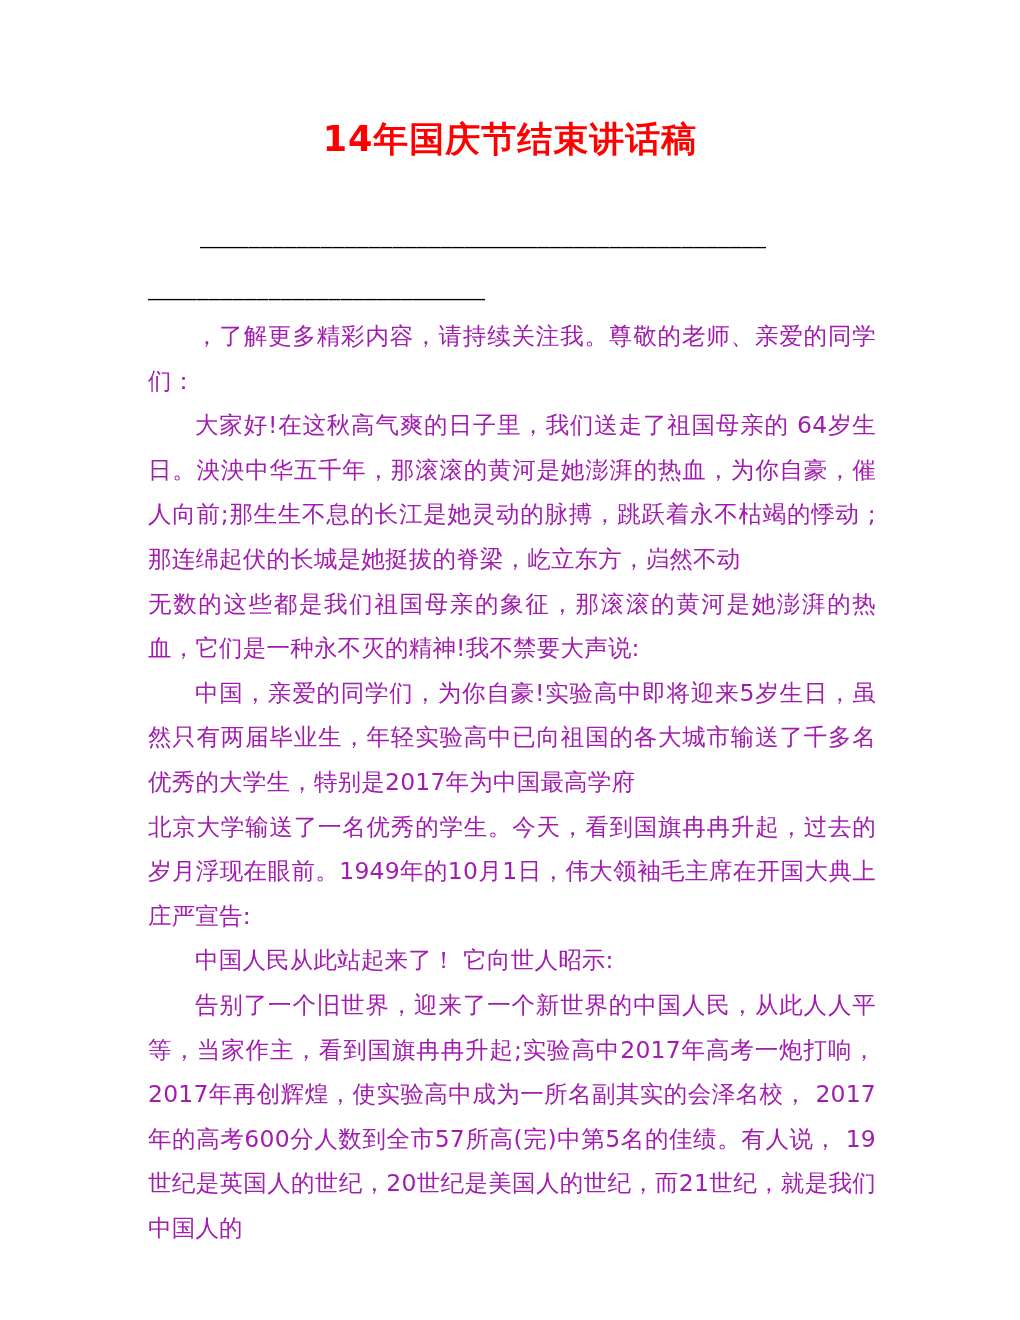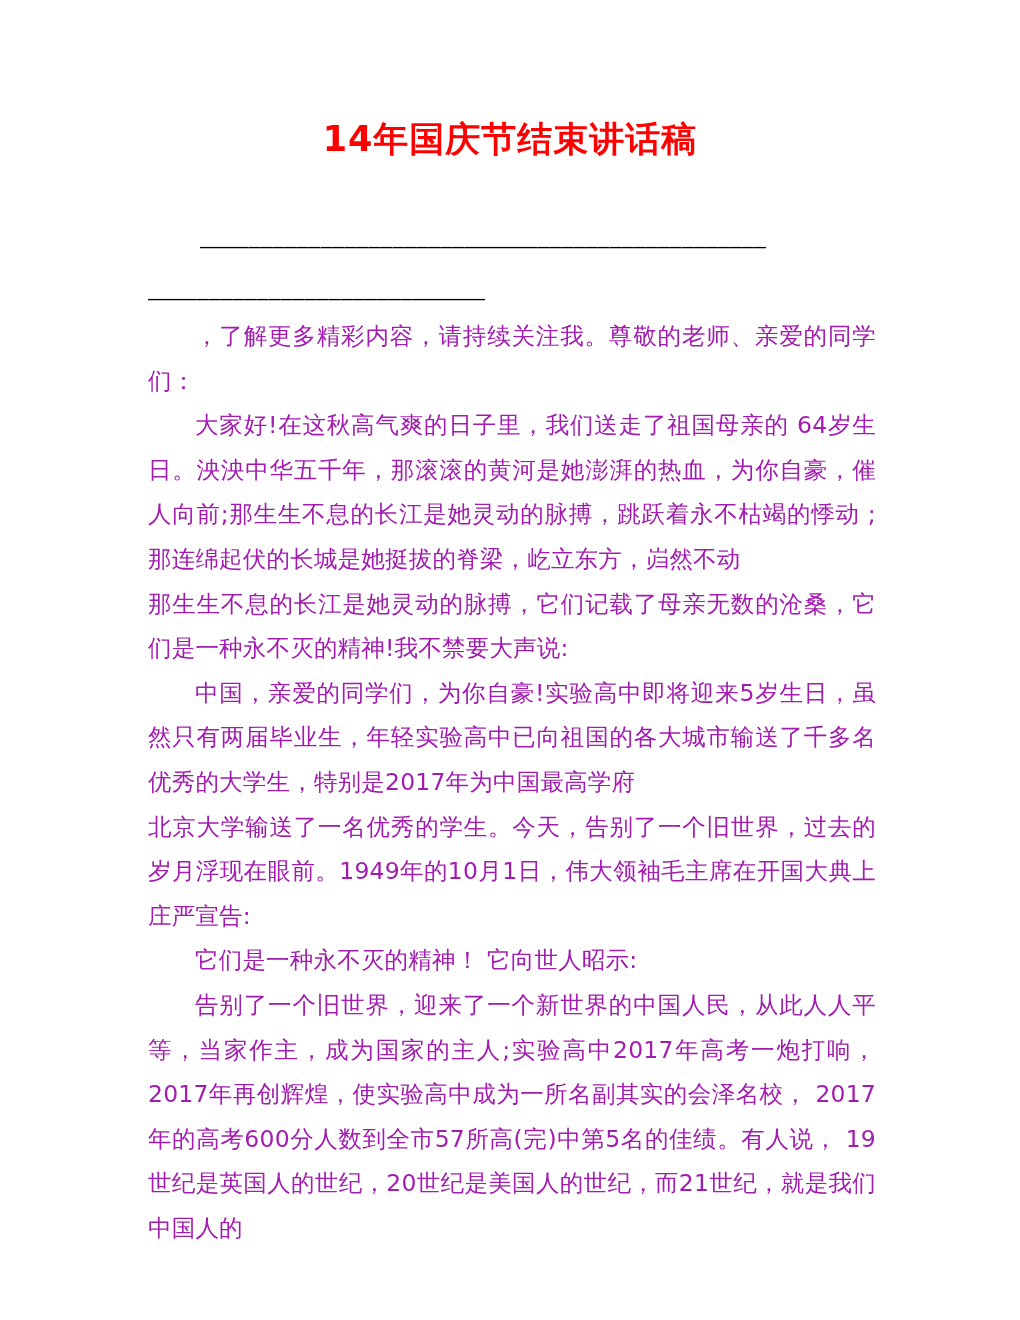--- a/index.html
+++ b/index.html
@@ -97,20 +97,20 @@
   <div class="doc-title">14年国庆节结束讲话稿</div>
 
   <div class="separator-block">
     <span class="separator-line first">———————————————————————————————————————————————</span>
     <span class="separator-line second">————————————————————————————</span>
   </div>
 
   <div class="body-text">
     <p class="indent">，了解更多精彩内容，请持续关注我。尊敬的老师、亲爱的同学们：</p>
     <p class="indent">大家好!在这秋高气爽的日子里，我们送走了祖国母亲的 64岁生日。泱泱中华五千年，那滚滚的黄河是她澎湃的热血，为你自豪，催人向前;那生生不息的长江是她灵动的脉搏，跳跃着永不枯竭的悸动 ;那连绵起伏的长城是她挺拔的脊梁，屹立东方，岿然不动</p>
-    <p class="noindent">那生生不息的长江是她灵动的脉搏，它们记载了母亲无数的沧桑，它们是一种永不灭的精神!我不禁要大声说:</p>
+    <p class="noindent">无数的这些都是我们祖国母亲的象征，那滚滚的黄河是她澎湃的热血，它们是一种永不灭的精神!我不禁要大声说:</p>
     <p class="indent">中国，亲爱的同学们，为你自豪!实验高中即将迎来5岁生日，虽然只有两届毕业生，年轻实验高中已向祖国的各大城市输送了千多名优秀的大学生，特别是2017年为中国最高学府</p>
-    <p class="noindent">北京大学输送了一名优秀的学生。今天，告别了一个旧世界，过去的岁月浮现在眼前。1949年的10月1日，伟大领袖毛主席在开国大典上庄严宣告:</p>
-    <p class="indent">它们是一种永不灭的精神！ 它向世人昭示:</p>
-    <p class="indent">告别了一个旧世界，迎来了一个新世界的中国人民，从此人人平等，当家作主，成为国家的主人;实验高中2017年高考一炮打响，2017年再创辉煌，使实验高中成为一所名副其实的会泽名校， 2017年的高考600分人数到全市57所高(完)中第5名的佳绩。有人说， 19世纪是英国人的世纪，20世纪是美国人的世纪，而21世纪，就是我们中国人的</p>
+    <p class="noindent">北京大学输送了一名优秀的学生。今天，看到国旗冉冉升起，过去的岁月浮现在眼前。1949年的10月1日，伟大领袖毛主席在开国大典上庄严宣告:</p>
+    <p class="indent">中国人民从此站起来了！ 它向世人昭示:</p>
+    <p class="indent">告别了一个旧世界，迎来了一个新世界的中国人民，从此人人平等，当家作主，看到国旗冉冉升起;实验高中2017年高考一炮打响，2017年再创辉煌，使实验高中成为一所名副其实的会泽名校， 2017年的高考600分人数到全市57所高(完)中第5名的佳绩。有人说， 19世纪是英国人的世纪，20世纪是美国人的世纪，而21世纪，就是我们中国人的</p>
   </div>
 
 </div>
 
 </body></html>

